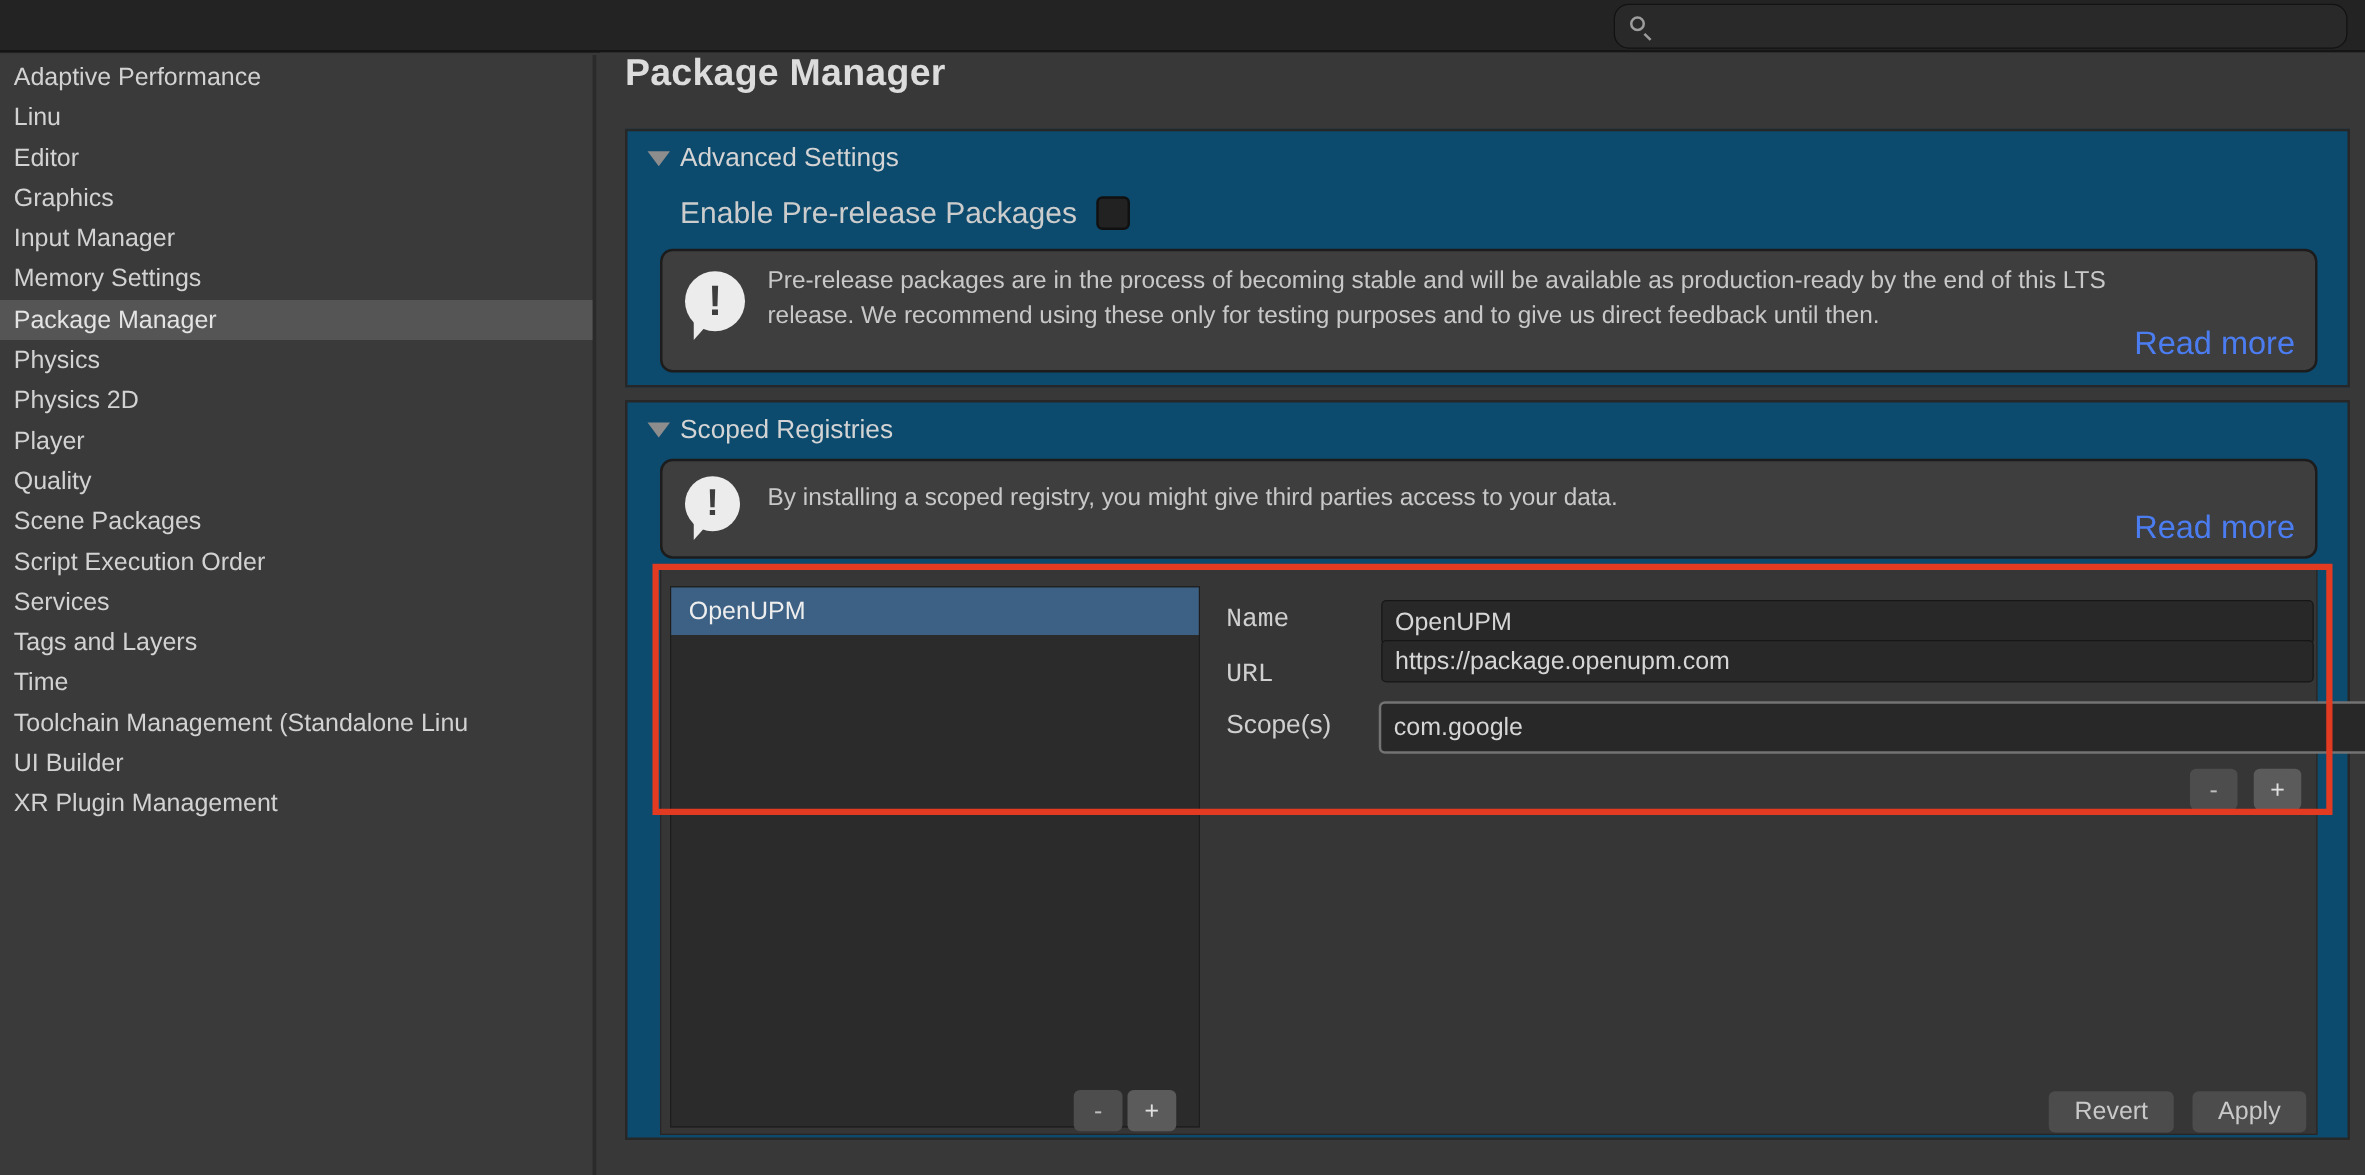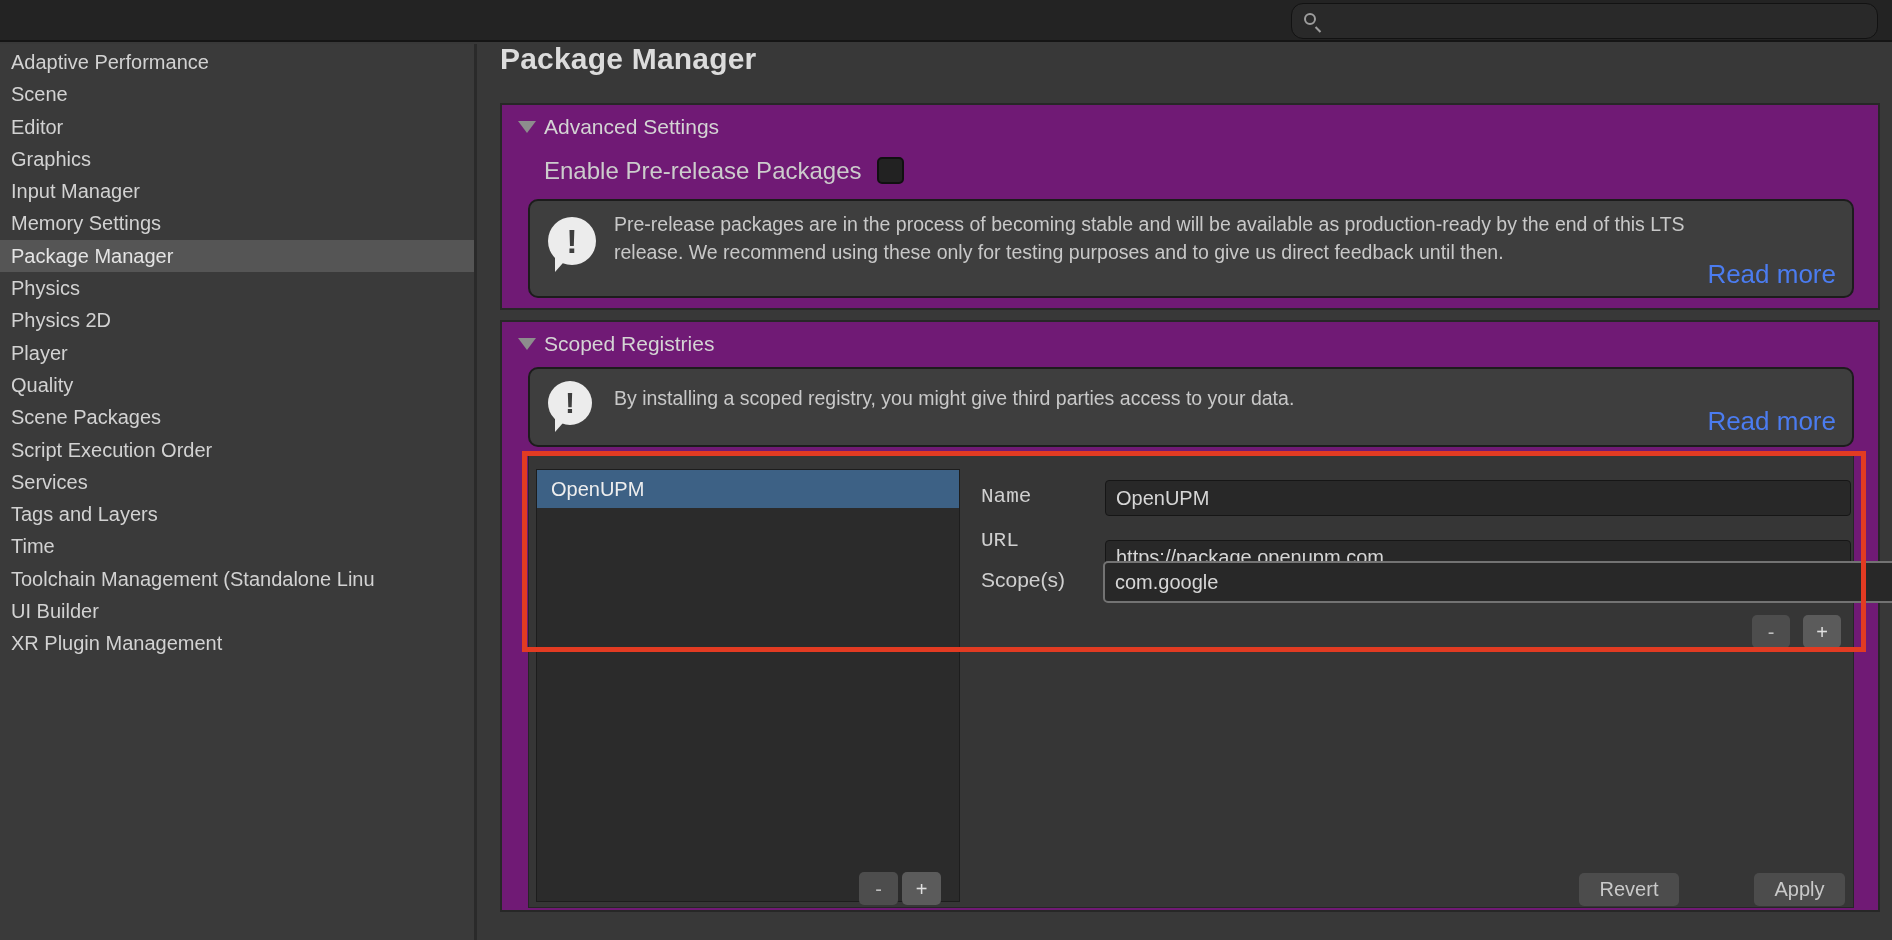--- a/index.html
+++ b/index.html
@@ -24,21 +24,21 @@
   .side-list{position:absolute;left:0;top:2px;width:100%;}
   .side-item{height:32.3px;line-height:32.3px;padding-left:11px;font-size:20px;color:#d2d2d2;
              white-space:nowrap;overflow:hidden;cursor:default;}
   .side-item.selected{background:#555555;color:#e4e4e4;}
 
   
   .main{position:absolute;left:480px;top:42px;right:0;bottom:0;background:#383838;}
   .page-title{position:absolute;left:20px;top:0px;font-size:30px;font-weight:bold;color:#dcdcdc;
              letter-spacing:0.2px;}
 
-  .secbox{position:absolute;left:20px;width:1380px;background:#701a75;border:2px solid #272727;}
+  .secbox{position:absolute;left:20px;width:1380px;background:#0c4a6e;border:2px solid #272727;}
   .secbox.adv{top:61px;height:207px;}
   .secbox.scoped{top:278px;height:592px;}
 
   .tri-down{position:absolute;width:0;height:0;border-left:9px solid transparent;
             border-right:9px solid transparent;border-top:12px solid #8d8d8d;cursor:pointer;}
   .sec-header{position:absolute;left:42px;top:8px;font-size:21px;color:#d4d4d4;line-height:28px;}
 
   .chk-label{position:absolute;left:42px;top:52px;font-size:24px;color:#cccccc;}
   .checkbox{position:absolute;left:375px;top:52px;width:27px;height:27px;background:#222222;
             border:2px solid #101010;border-radius:5px;cursor:pointer;}
@@ -95,21 +95,21 @@
     <div class="searchbox">
       <span class="mag"></span>
       <input type="text" value="" style="">
     </div>
   </div>
 
   <div class="sidebar">
     <div class="side-list">
 
     <div class="side-item">Adaptive Performance</div>
-        <div class="side-item">Scene</div>
+        <div class="side-item">Linu</div>
         <div class="side-item">Editor</div>
         <div class="side-item">Graphics</div>
         <div class="side-item">Input Manager</div>
         <div class="side-item">Memory Settings</div>
         <div class="side-item selected">Package Manager</div>
         <div class="side-item">Physics</div>
         <div class="side-item">Physics 2D</div>
         <div class="side-item">Player</div>
         <div class="side-item">Quality</div>
         <div class="side-item">Scene Packages</div>
@@ -166,30 +166,30 @@
 
         <div class="reg-row selected">OpenUPM</div>
           </div>
         <button class="minibtn minus" style="left:330px;top:416px;">-</button>
         <button class="minibtn plus" style="left:373px;top:416px;">+</button>
 
         <div class="fld-label" style="top:29px;font-family:Liberation Mono, monospace;">Name</div>
         <input class="field" style="top: 24px;" type="text" value="OpenUPM">
 
         <div class="fld-label" style="top:73px;font-family:Liberation Mono, monospace;">URL</div>
-        <input class="field" style="top: 84px; height: 34px;" type="text" value="https://package.openupm.com">
+        <input class="field" style="top: 56px; height: 34px;" type="text" value="https://package.openupm.com">
 
         <div class="fld-label" style="top:112px;">Scope(s)</div>
         <div class="scope-wrap">
           <input type="text" value="com.google" style="">
         </div>
 
         <button class="minibtn minus" style="left:1223px;top:159px;width:38px;">-</button>
         <button class="minibtn plus" style="left:1274px;top:159px;width:38px;">+</button>
 
-        <button class="pushbtn" style="left:1050px;width:100px;">Revert</button>
+        <button class="pushbtn" style="left:1110px;width:100px;">Revert</button>
         <button class="pushbtn" style="left:1225px;width:91px;">Apply</button>
       </div>
     </div>
   </div>
 
   <div class="annotation"></div>
 </div>
 
 </body></html>

